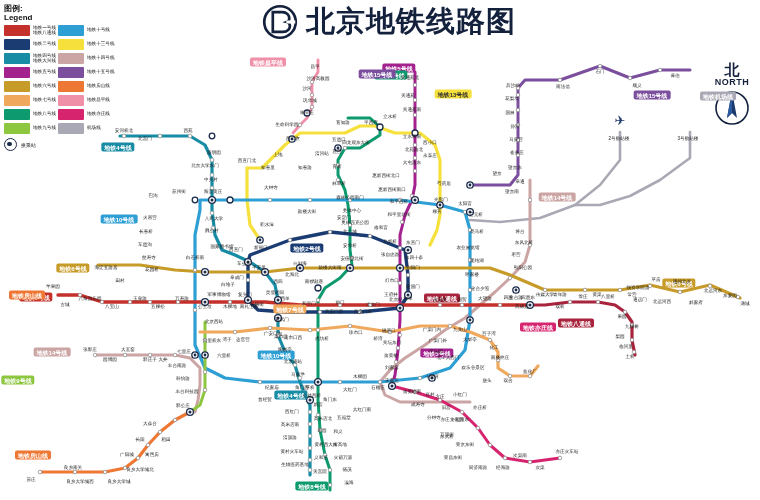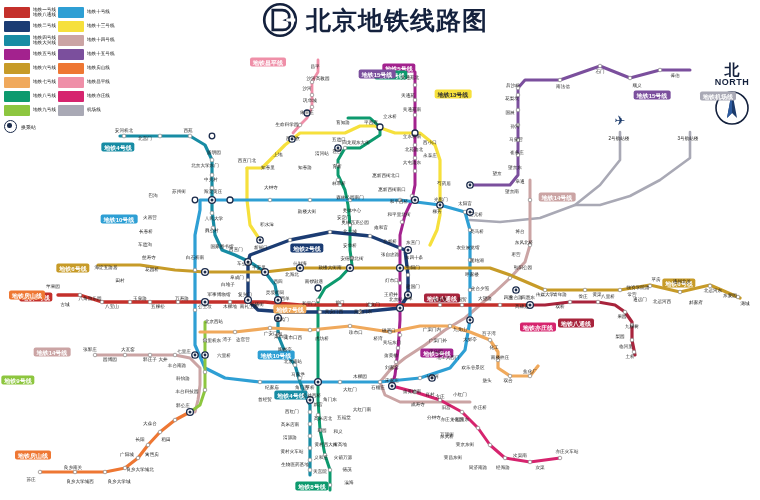--- a/index.html
+++ b/index.html
@@ -4,21 +4,21 @@
 <style>
   html,body{margin:0;padding:0;background:#fff;}
   body{width:760px;height:500px;overflow:hidden;
        font-family:"Liberation Sans","DejaVu Sans",sans-serif;color:#222;}
   #map{position:relative;width:760px;height:500px;background:#ffffff;}
   svg.layer{position:absolute;left:0;top:0;width:760px;height:500px;}
 
   
   .title-wrap{position:absolute;left:262px;top:2px;display:flex;align-items:center;gap:8px;}
   .logo{width:36px;height:36px;}
-  .title-text{font-size:25px;font-weight:bold;color:#14213d;letter-spacing:1px;
+  .title-text{font-size:29px;font-weight:bold;color:#14213d;letter-spacing:1px;
               font-family:"DejaVu Sans",sans-serif;}
 
   
   .legend{position:absolute;left:4px;top:4px;width:135px;}
   .legend-title{font-size:8px;font-weight:bold;line-height:1.15;color:#111;}
   .legend-cols{display:flex;gap:2px;margin-top:2px;}
   .legend-col{display:flex;flex-direction:column;gap:1px;}
   .legend-row{display:flex;align-items:center;gap:3px;height:13px;}
   .swatch{width:26px;height:11px;border-radius:1px;flex:none;}
   .legend-label{font-size:4.6px;line-height:1.08;color:#111;white-space:pre-line;}
@@ -326,20 +326,24 @@
   <div class="title-wrap">
     <svg class="logo" viewBox="0 0 40 40">
       <circle cx="20" cy="20" r="17.5" fill="none" stroke="#14213d" stroke-width="3"></circle>
       <path d="M12 9 L12 31 L23 31 C29 31 31 27 31 24.5 C31 22 29.5 20.5 27.5 20 C29 19.4 30.3 18 30.3 16 C30.3 12.8 27.8 9 22.5 9 Z" fill="none" stroke="#14213d" stroke-width="3"></path>
       <path d="M27 20 L37 20" stroke="#ffffff" stroke-width="3.4"></path>
     </svg>
     <span class="title-text">北京地铁线路图</span>
   </div>
 
   <div class="legend">
+    <div class="legend-title">
+      <span>图例:</span><br>
+      <span>Legend</span>
+    </div>
     <div class="legend-cols">
       <div class="legend-col">
         <div class="legend-row">
             <span class="swatch" style="background:#c4302b"></span>
             <span class="legend-label">地铁一号线
 地铁八通线</span>
           </div>
         <div class="legend-row">
             <span class="swatch" style="background:#1b3c73"></span>
             <span class="legend-label">地铁二号线</span>

